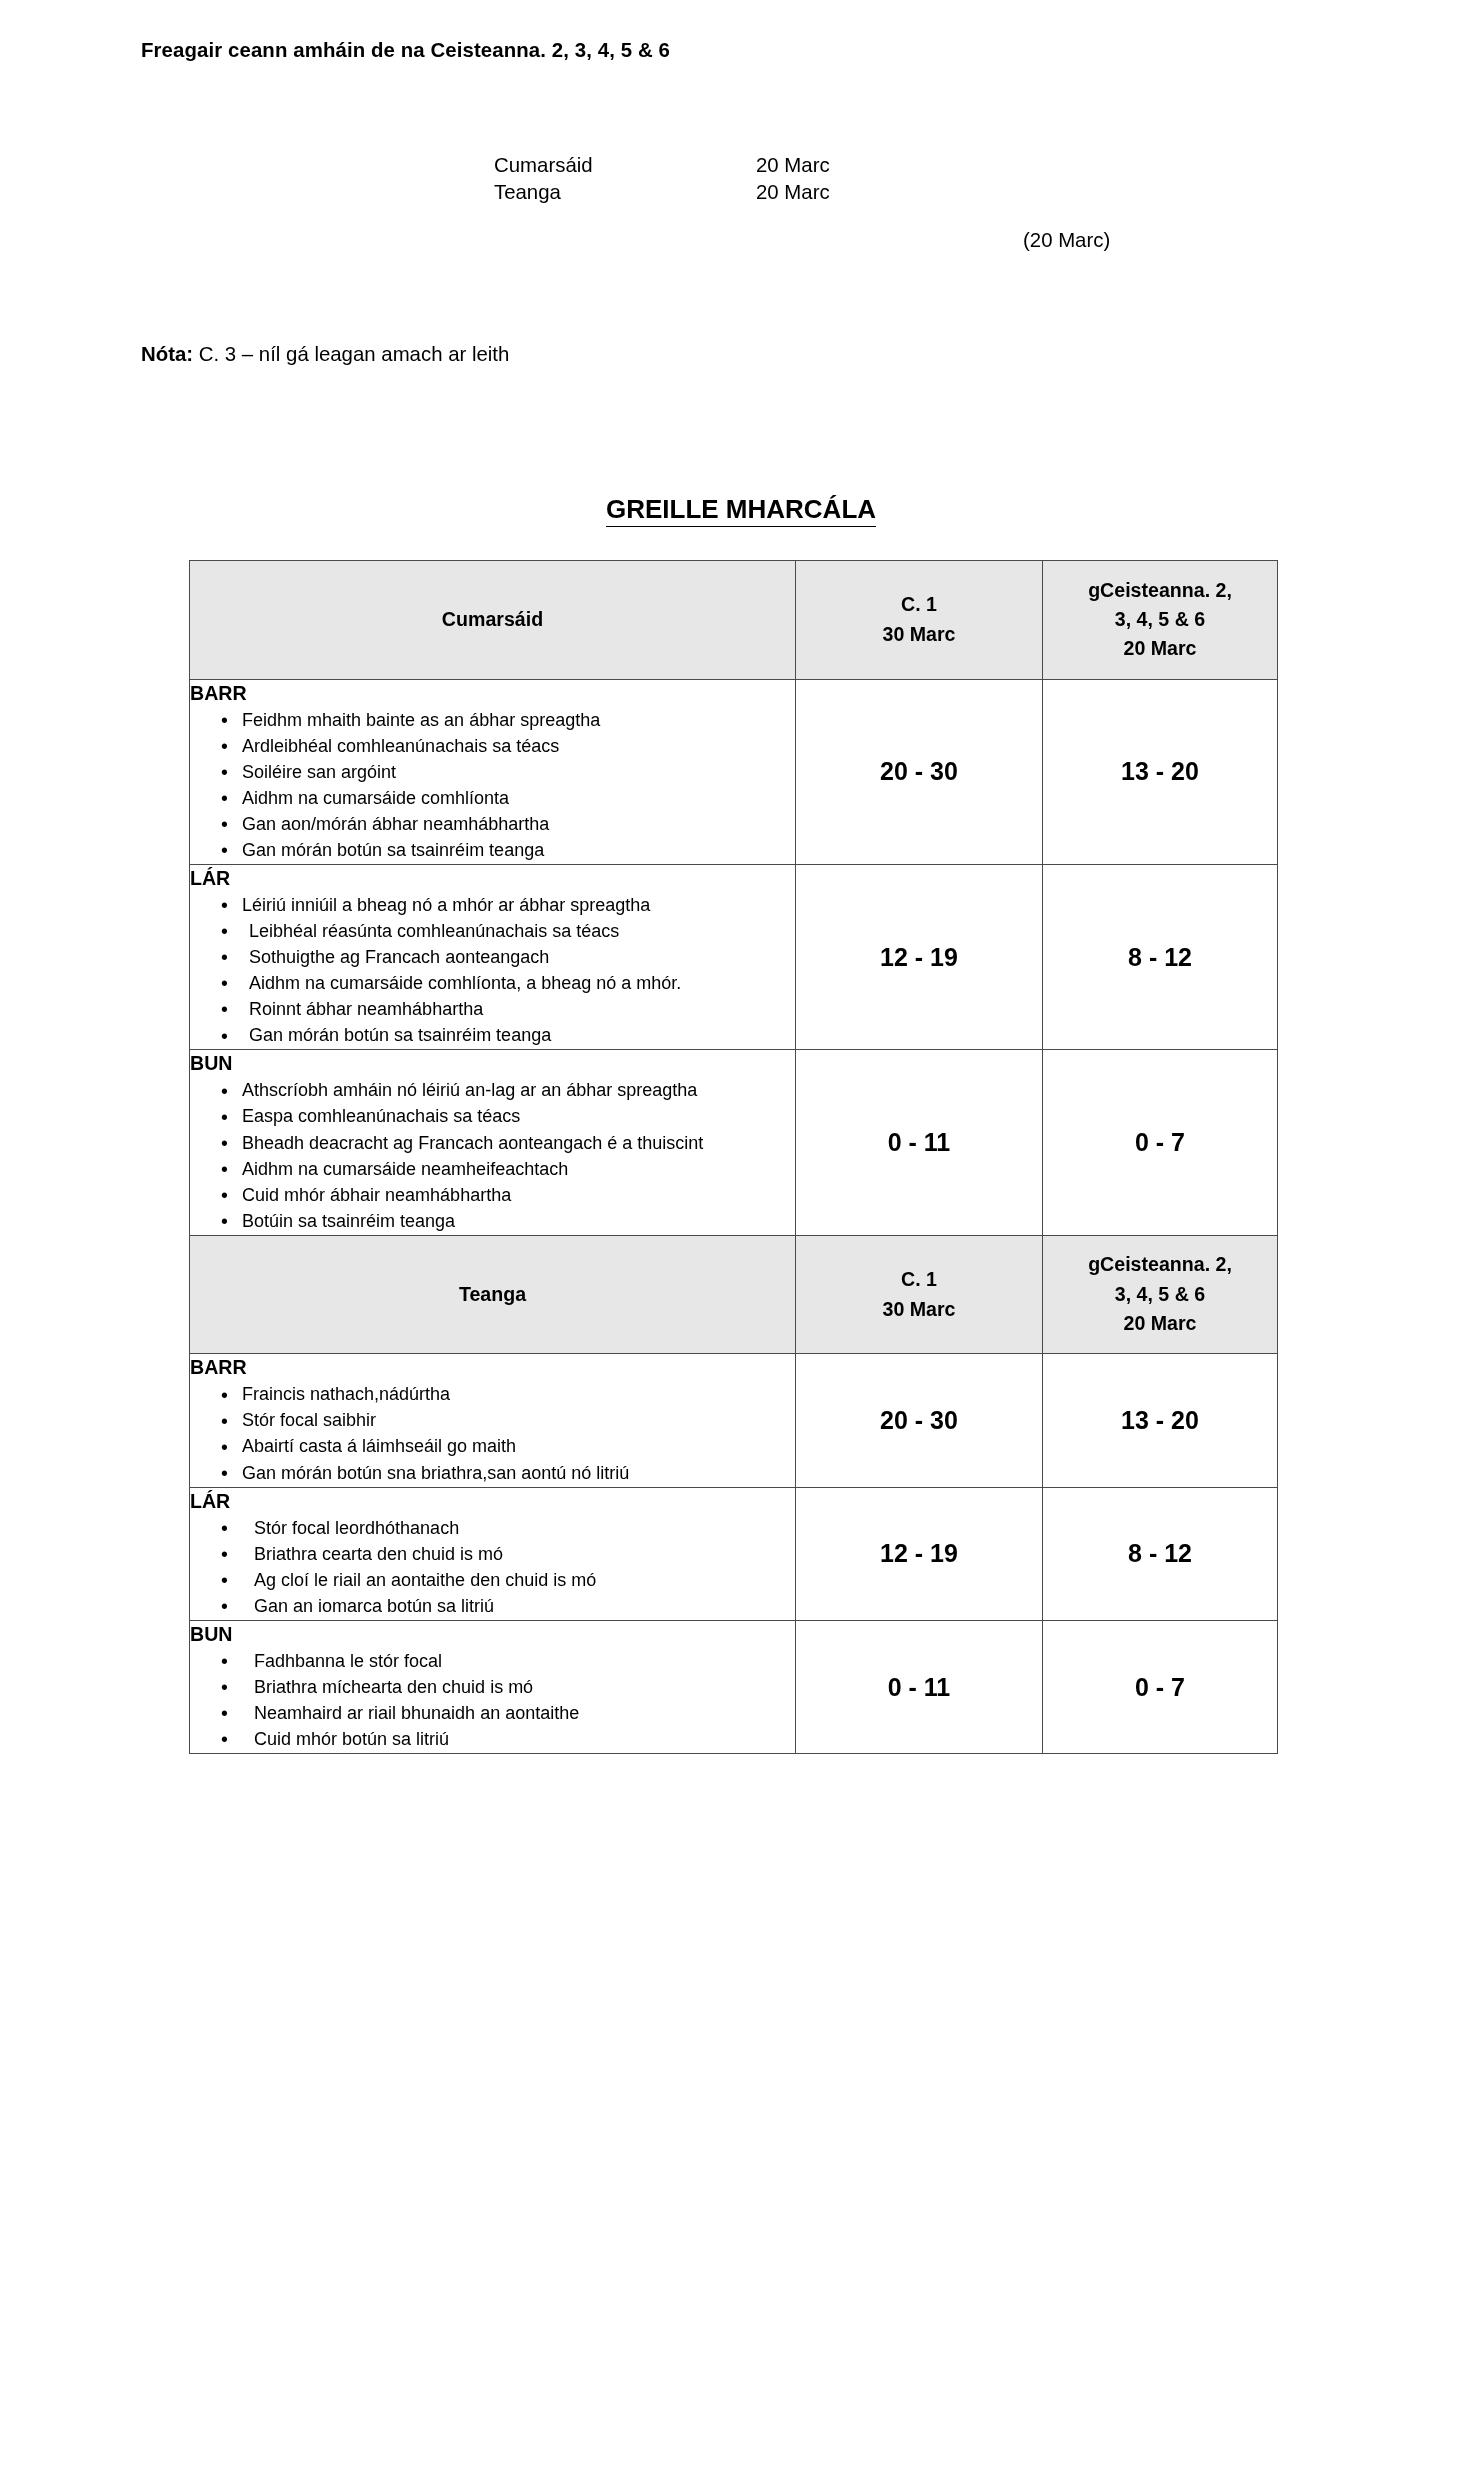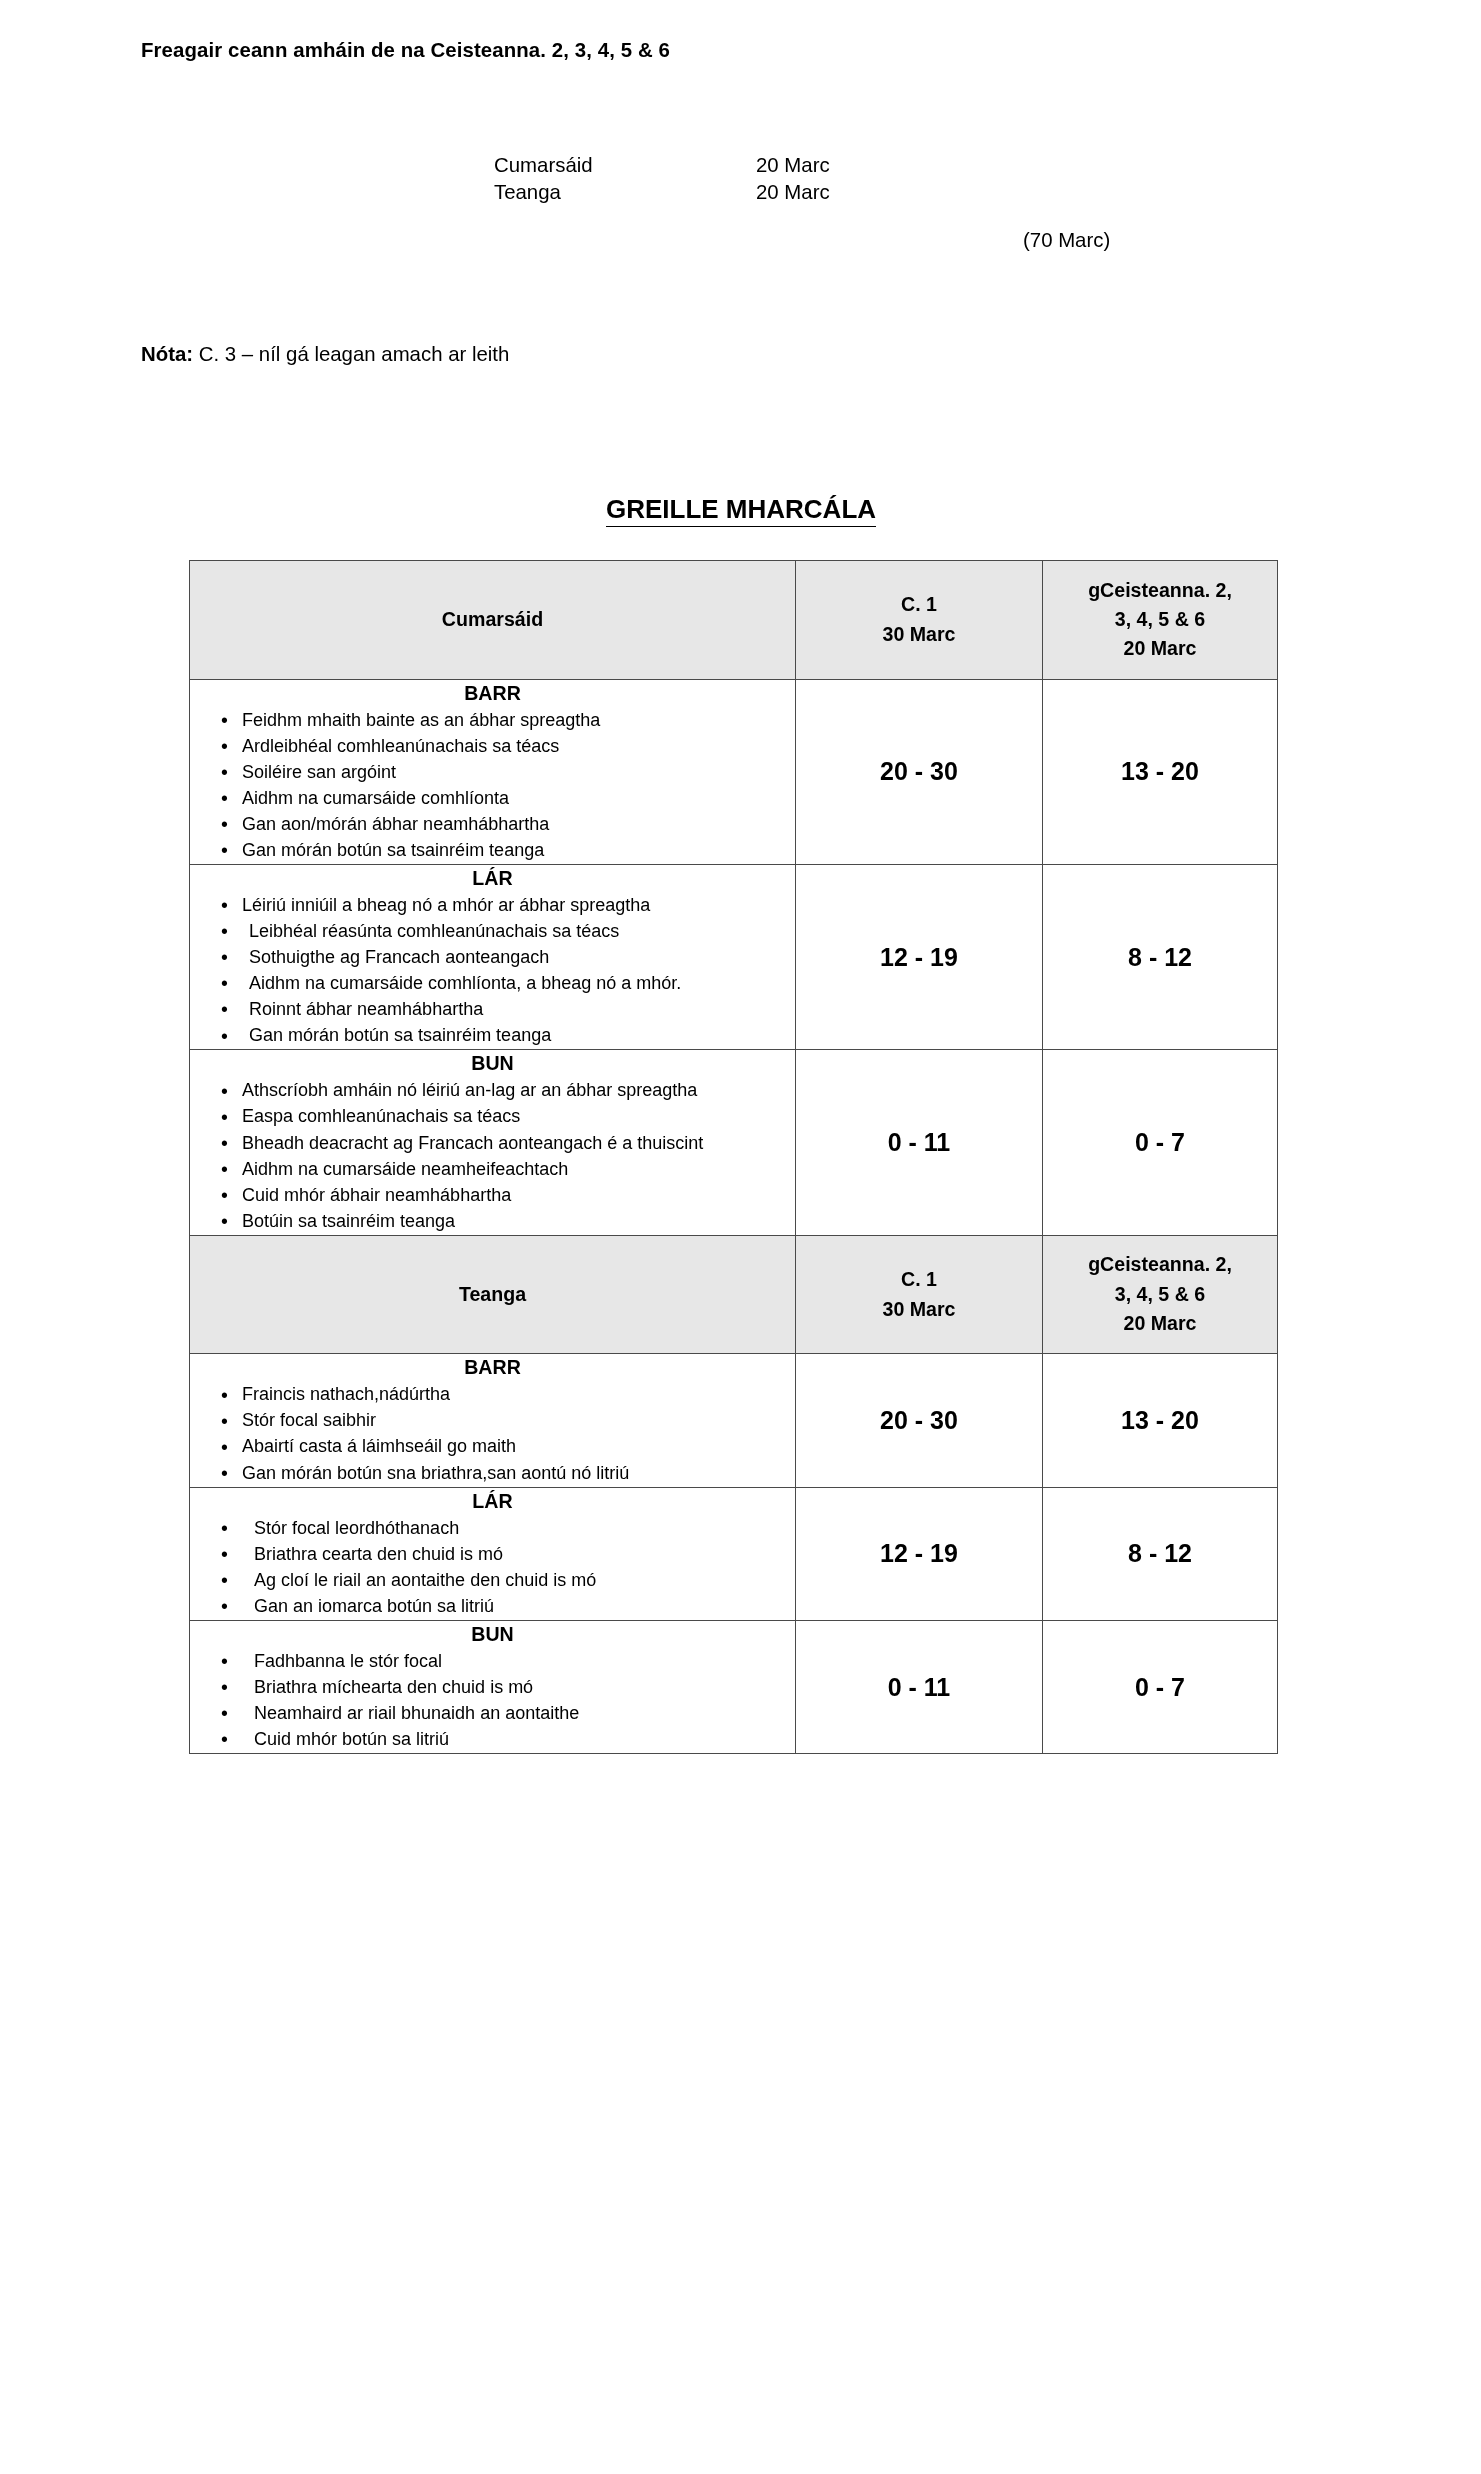--- a/index.html
+++ b/index.html
@@ -118,21 +118,20 @@
   }
 
   td.criteria {
     padding: 11.4px 14.7px 13px 18px;
   }
   .band-label {
     font-weight: bold;
     font-size: 19.6px;
     line-height: 1.35;
     margin: 0 0 1.6px 0;
-    text-align: center;
   }
   ul.bullets {
     margin: 0;
     padding: 0 0 0 31px;
     list-style: none;
   }
   ul.bullets li {
     font-size: 18px;
     line-height: 1.36;
     position: relative;
@@ -178,21 +177,21 @@
     <div class="marks-row">
       <div class="marks-label">Cumarsáid</div>
       <div class="marks-value">20 Marc</div>
     </div>
     <div class="marks-row">
       <div class="marks-label">Teanga</div>
       <div class="marks-value">20 Marc</div>
     </div>
   </div>
 
-  <div class="total-marks">(70 Marc)</div>
+  <div class="total-marks">(20 Marc)</div>
 
   <div class="nota">
     <b>Nóta:</b><span> C. 3 – níl gá leagan amach ar leith</span>
   </div>
 
   <div class="grid-title">
     <span>GREILLE MHARCÁLA</span>
   </div>
 
   <div class="grid-wrap">

